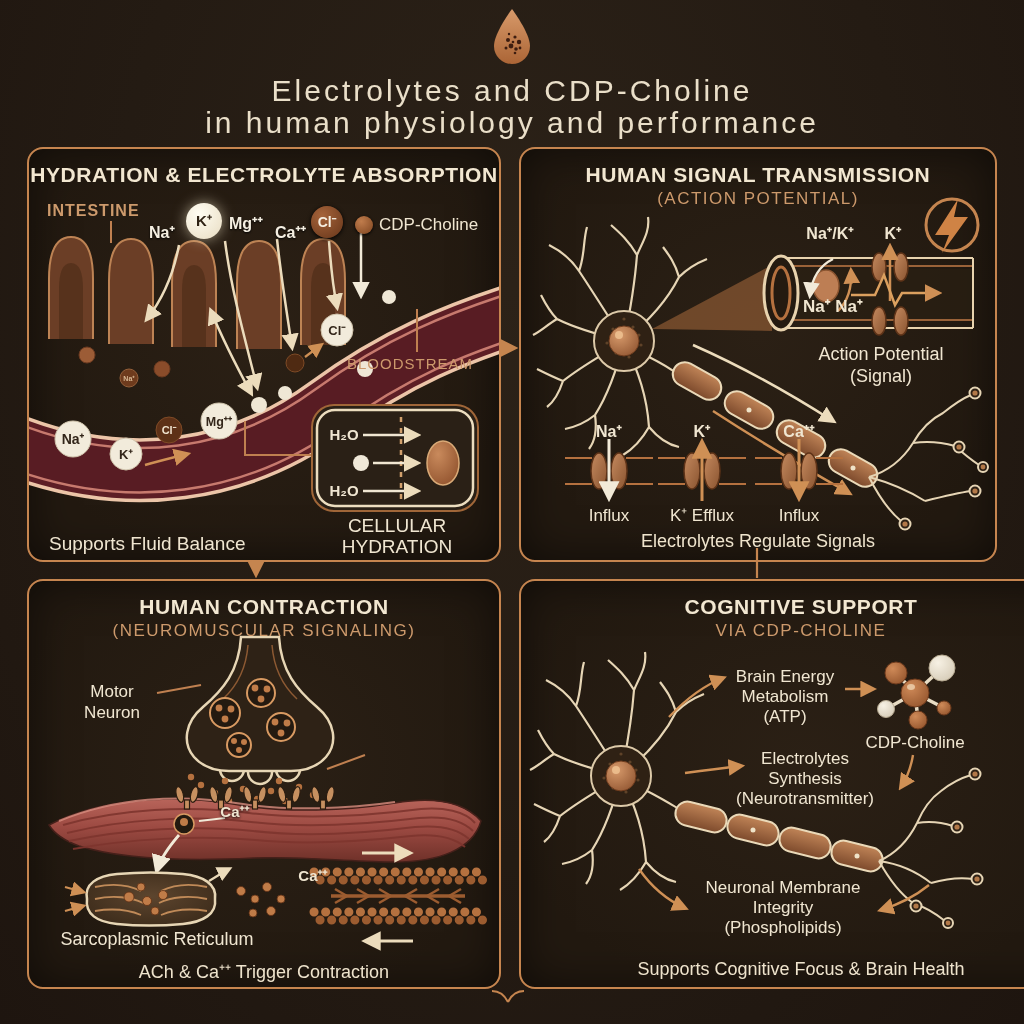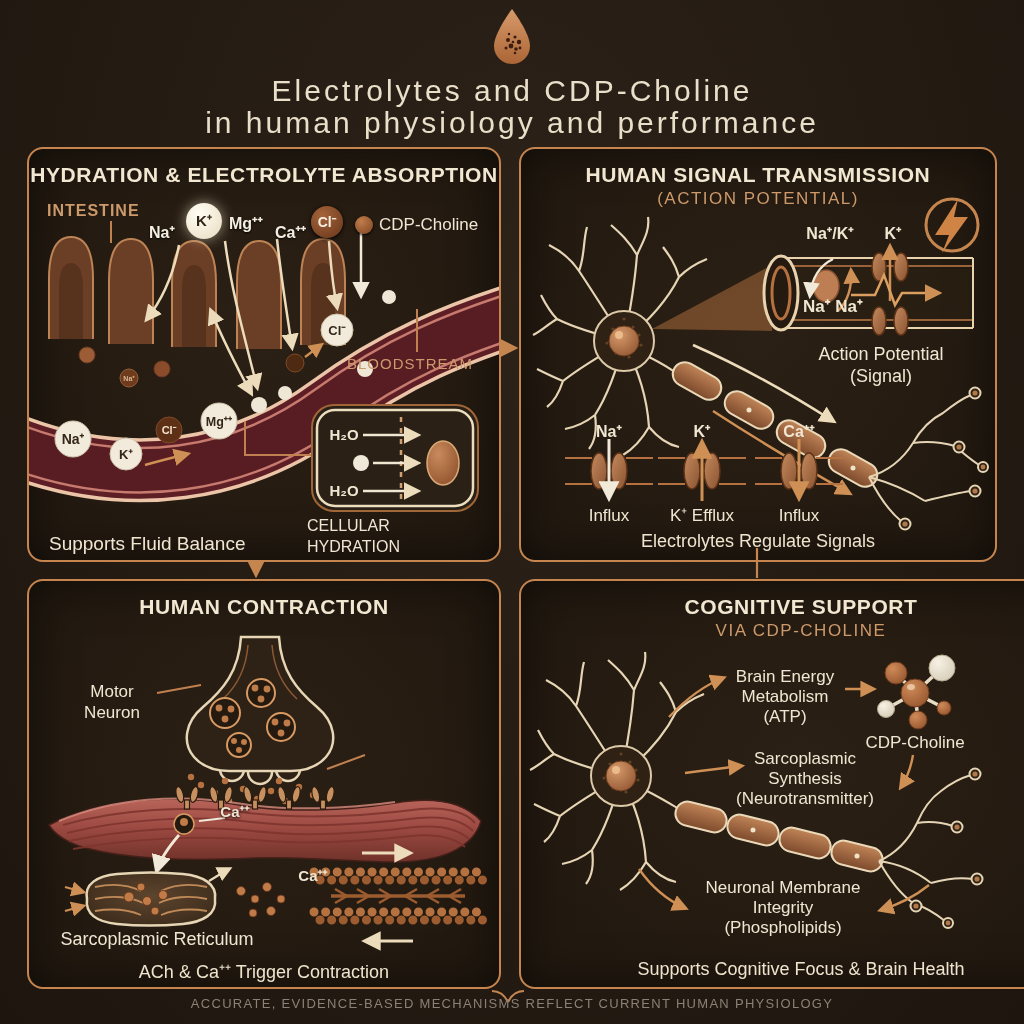--- a/index.html
+++ b/index.html
@@ -157,21 +157,21 @@
     <span class="ion-ball cl-ball" style="left:282px;top:57px">Cl⁻</span>
     <span class="ion-ball cdp-dot" style="left:326px;top:67px"></span>
     <span class="abs cream" style="left:350px;top:66px;font-size:17px">CDP-Choline</span>
 
     <div class="abs copper" style="left:318px;top:206px;font-size:15px;letter-spacing:1px">BLOODSTREAM</div>
 
     <div class="abs cream" style="left:20px;top:383px;font-size:19px;line-height:24px">
       <div>Supports Fluid Balance</div>
       <div>&amp; Nutrient Transport</div>
     </div>
-    <div class="abs cream" style="left:278px;top:366px;width:180px;text-align:left;font-size:16px;line-height:21px">
+    <div class="abs cream" style="left:278px;top:366px;width:180px;text-align:center;font-size:19px;line-height:21px">
       <div>CELLULAR HYDRATION</div>
       <div>(OSMOSIS)</div>
     </div>
   </div>
 
   <div class="panel" style="left:519px;top:147px;width:478px;height:415px">
     <svg class="art" width="478" height="415" viewBox="0 0 478 415">
       <defs>
         <radialGradient id="p2nuc" cx="0.35" cy="0.3" r="0.9">
           <stop offset="0" stop-color="#d79a6b"></stop>
@@ -506,20 +506,21 @@
             <path d="M 398,315 L 410,322"></path>
           <path d="M 420,315 L 432,308"></path>
             <path d="M 420,315 L 432,322"></path>
         </g>
         <path d="M 333,272 H 380" fill="none" stroke="#ecdcbc" stroke-width="2.8" marker-end="url(#p3mCream)"></path>
         <path d="M 384,360 H 337" fill="none" stroke="#ecdcbc" stroke-width="2.8" marker-end="url(#p3mCream)"></path>
       </g>
     </svg>
 
     <div class="ptitle" style="top:14px">HUMAN CONTRACTION</div>
+    <div class="psub" style="top:40px">(NEUROMUSCULAR SIGNALING)</div>
 
     <div class="lbl" style="left:40px;top:100px;width:86px">
       <div>Motor</div>
       <div>Neuron</div>
     </div>
     <div class="lbl lbl-b" style="left:176px;top:220px;width:60px;font-size:15px;text-shadow:0 1px 3px #000">Ca⁺⁺</div>
     <div class="lbl lbl-b" style="left:254px;top:284px;width:60px;font-size:15px">Ca⁺⁺</div>
     <div class="lbl" style="left:8px;top:348px;width:240px;font-size:18px">Sarcoplasmic Reticulum</div>
     <div class="cap" style="left:0;right:0;top:378px">ACh &amp; Ca⁺⁺ Trigger Contraction</div>
   </div>
@@ -642,21 +643,21 @@
     <div class="ptitle" style="top:14px">COGNITIVE SUPPORT</div>
     <div class="psub" style="top:40px">VIA CDP-CHOLINE</div>
 
     <div class="lbl" style="left:184px;top:86px;width:160px;line-height:20px">
       <div>Brain Energy</div>
       <div>Metabolism</div>
       <div>(ATP)</div>
     </div>
     <div class="lbl" style="left:330px;top:151px;width:128px">CDP-Choline</div>
     <div class="lbl" style="left:200px;top:168px;width:168px;line-height:20px">
-      <div>Sarcoplasmic</div>
+      <div>Electrolytes</div>
       <div>Synthesis</div>
       <div>(Neurotransmitter)</div>
     </div>
     <div class="lbl" style="left:172px;top:297px;width:180px;line-height:20px">
       <div>Neuronal Membrane</div>
       <div>Integrity</div>
       <div>(Phospholipids)</div>
     </div>
     <div class="cap" style="left:0;right:0;top:378px">Supports Cognitive Focus &amp; Brain Health</div>
   </div>
@@ -666,14 +667,13 @@
       <marker id="ovCopper" viewBox="0 0 8 8" refX="6" refY="4" markerWidth="8" markerHeight="8" orient="auto">
         <path d="M0,0 L8,4 L0,8 Z" fill="#c5854f"></path>
         </marker>
     </defs>
     <path d="M 502,348 H 514" fill="none" stroke="#c5854f" stroke-width="2.2" marker-end="url(#ovCopper)"></path>
     <path d="M 256,564 V 574" fill="none" stroke="#c5854f" stroke-width="2.2" marker-end="url(#ovCopper)"></path>
     <path d="M 757,548 V 578" fill="none" stroke="#c5854f" stroke-width="2.2"></path>
     <path d="M 492,991 C 500,991 505,996 508,1002 M 524,991 C 516,991 511,996 508,1002" fill="none" stroke="#c5854f" stroke-width="2"></path>
   </svg>
 
-  <div class="footer" style="top:996px">ACCURATE, EVIDENCE-BASED MECHANISMS REFLECT CURRENT HUMAN PHYSIOLOGY</div>
 </div>
 
 </body></html>

